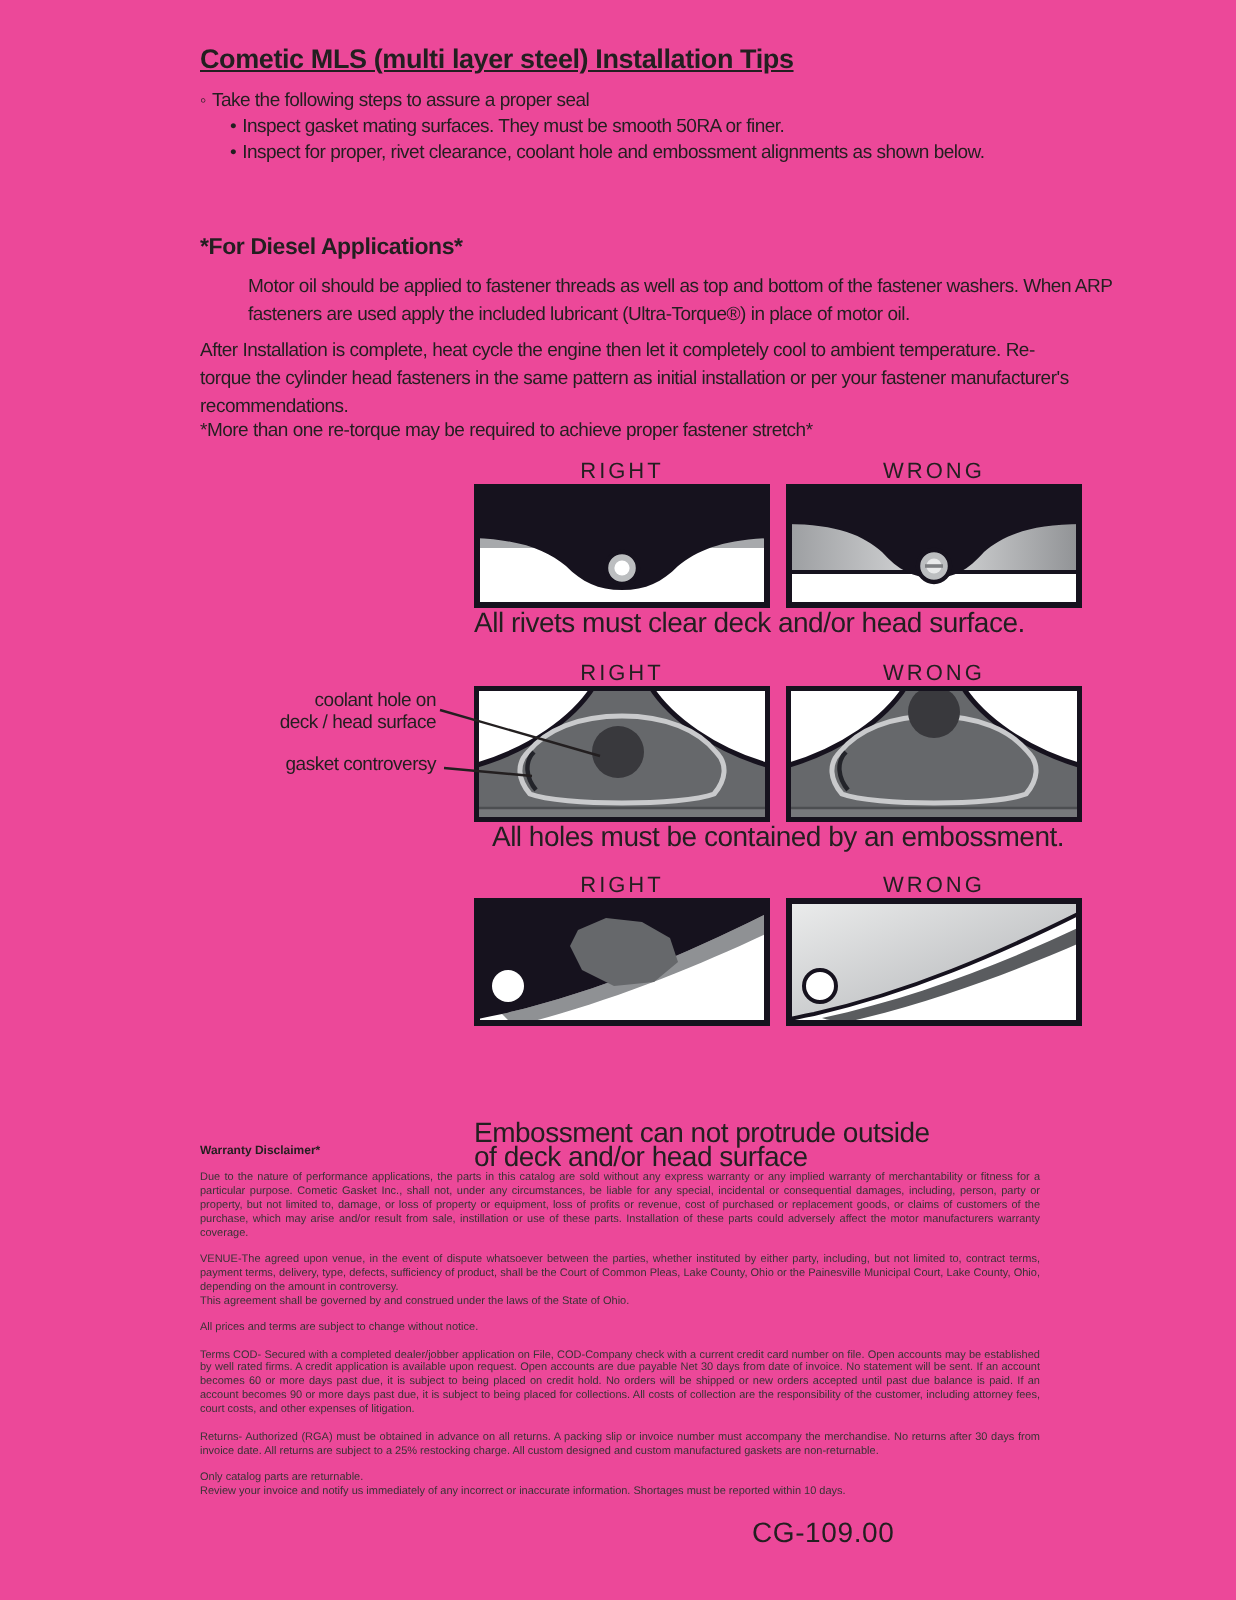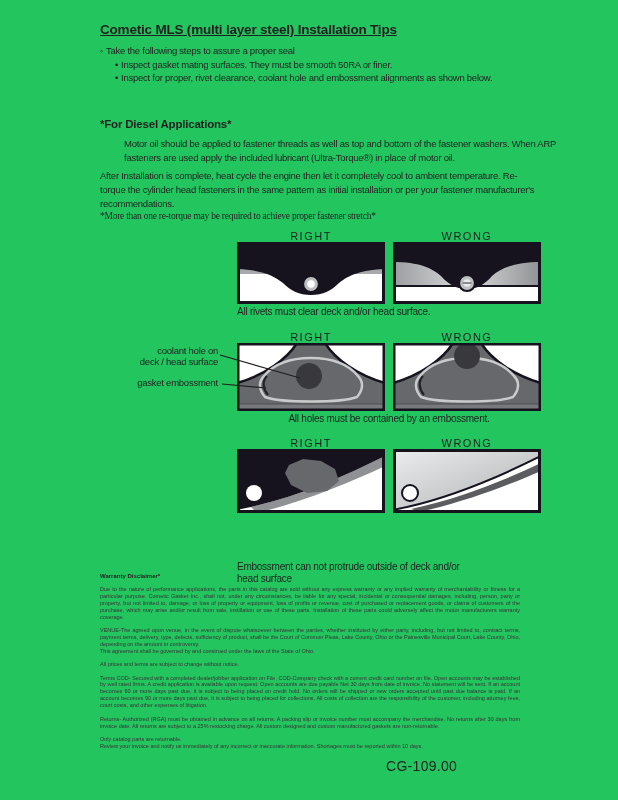--- a/index.html
+++ b/index.html
@@ -1,61 +1,61 @@
 <!DOCTYPE html>
 <html><head>
 <meta charset="utf-8">
 <style>
   html,body { margin:0; padding:0; background:#ffffff; }
   .page {
-    position:relative; width:618px; height:800px; background:#22c55e;
+    position:relative; width:618px; height:800px; background:#ec4899;
     font-family:"Liberation Sans", sans-serif; color:#231f20; overflow:hidden;
   }
   
   .title {
     position:absolute; left:100px; top:22px; font-size:13.5px; font-weight:bold;
     letter-spacing:-0.2px; text-decoration:underline; white-space:nowrap;
   }
   .tips { position:absolute; left:100px; top:44px; width:440px; font-size:9.5px; letter-spacing:-0.25px; line-height:13px; }
   .tips ul { margin:0; padding:0; list-style:none; }
   .tips li.lvl1::before { content:"\25E6"; margin-right:3px; font-size:9px; }
   .tips li.lvl2 { padding-left:15px; }
   .tips li.lvl2::before { content:"\2022"; margin-right:3px; }
   .diesel-heading { position:absolute; left:100px; top:118px; font-size:11.5px; font-weight:bold; letter-spacing:-0.2px; }
   .para { position:absolute; left:100px; width:438px; font-size:9.5px; letter-spacing:-0.25px; line-height:14px; }
   .p1 { top:137px;margin-left:24px; }
   .p2 { top:169px; }
-  .p3 { top:209px;font-family:Liberation Serif, serif; }
+  .p3 { top:209px; }
 
   
   .diagrams { position:absolute; left:237px; top:230px; width:304px; }
   .dia-labels { display:flex; justify-content:space-between; width:304px; }
   .dia-labels span { display:inline-block; width:148px; text-align:center; font-size:11px; letter-spacing:1.5px; color:#231f20; }
   .dia-row { display:flex; justify-content:space-between; width:304px; }
   .dia-row svg { display:block; }
-  .dia-caption { font-size:10px; letter-spacing:-0.25px; line-height:11.5px; margin:2px 0 6px 0; }
+  .dia-caption { font-size:14px; letter-spacing:-0.25px; line-height:11.5px; margin:2px 0 6px 0; }
   .dia-caption.center { text-align:center; }
   .gap { height:7px; }
 
   .callout {
     position:absolute; width:118px; text-align:right; font-size:9.5px;
     letter-spacing:-0.25px; line-height:11px; white-space:pre-line;
   }
   .callout.coolant { left:100px; top:345px; }
   .callout.emboss  { left:100px; top:377px; }
   .leader-svg { position:absolute; left:100px; top:340px; width:210px; height:60px; }
 
   
   .disclaimer { position:absolute; left:100px; top:573px; width:420px; }
   .disclaimer h4 { margin:0 0 7px 0; font-size:6px; letter-spacing:0; }
   .disclaimer p {
     margin:0 0 6.5px 0; font-size:5.5px; line-height:6.9px; letter-spacing:0;
     text-align:justify; white-space:pre-line; color:#3a3336;
   }
-  .page-number { position:absolute; left:386px; top:758px; font-size:14px; letter-spacing:0.3px; }
+  .page-number { position:absolute; left:376px; top:758px; font-size:14px; letter-spacing:0.3px; }
 </style>
 </head>
 <body>
 
 <div class="page">
 
   <div class="title">Cometic MLS (multi layer steel) Installation Tips</div>
 
   <div class="tips">
     <ul>
@@ -168,21 +168,21 @@
         <path d="M148,14 C108,33 64,50 18,60 C24,62 31,62 37,60.5 C80,50 118,35 148,22 Z" fill="#5a5c5f"></path>
         <circle cx="17" cy="44" r="8" fill="#ffffff" stroke="#16121e" stroke-width="2"></circle>
         <rect x="1.5" y="1.5" width="145" height="61" fill="none" stroke="#16121e" stroke-width="3"></rect>
       </svg>
     </div>
     <div class="dia-caption" style="width:240px;margin-top:48px;">Embossment can not protrude outside of deck and/or head surface</div>
   </div>
 
   <div class="callout coolant">coolant hole on
 deck / head surface</div>
-  <div class="callout emboss">gasket embossment</div>
+  <div class="callout emboss">gasket controversy</div>
   <svg class="leader-svg" viewBox="0 0 210 60">
     <line x1="120" y1="15" x2="200" y2="38" stroke="#231f20" stroke-width="1.2"></line>
     <line x1="122" y1="44" x2="166" y2="48" stroke="#231f20" stroke-width="1.2"></line>
   </svg>
 
   <div class="disclaimer">
     <h4>Warranty Disclaimer*</h4>
     <p>Due to the nature of performance applications, the parts in this catalog are sold without any express warranty or any implied warranty of merchantability or fitness for a particular purpose.  Cometic Gasket Inc., shall not, under any circumstances, be liable for any special, incidental or consequential damages, including, person, party or property, but not limited to, damage, or loss of property or equipment, loss of profits or revenue, cost of purchased or replacement goods, or claims of customers of the purchase, which may arise and/or result from sale, instillation or use of these parts.  Installation of these parts could adversely affect the motor manufacturers warranty coverage.</p>
     <p>VENUE-The agreed upon venue, in the event of dispute whatsoever between the parties, whether instituted by either party, including, but not limited to, contract terms, payment terms, delivery, type, defects, sufficiency of product, shall be the Court of Common Pleas, Lake County, Ohio or the Painesville Municipal Court, Lake County, Ohio, depending on the amount in controversy.
 This agreement shall be governed by and construed under the laws of the State of Ohio.</p>

